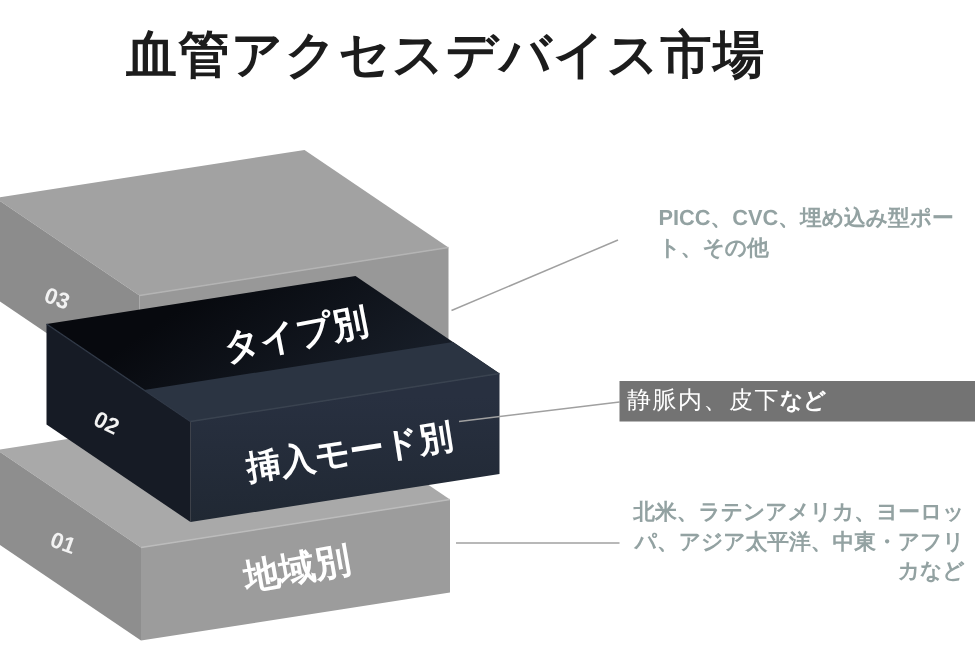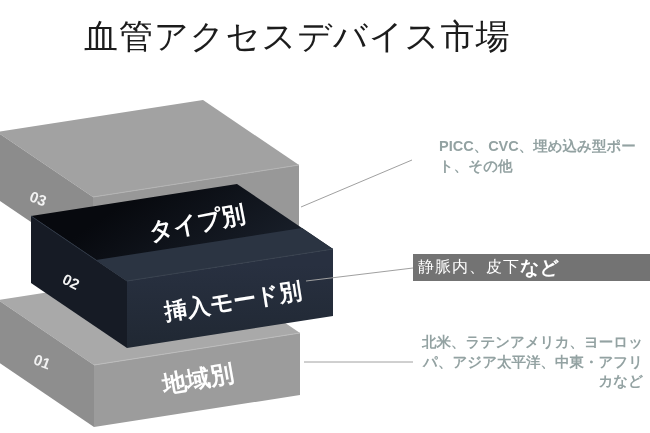--- a/index.html
+++ b/index.html
@@ -2,21 +2,21 @@
 <html><head>
 <meta charset="utf-8">
 <style>
   html,body{margin:0;padding:0;background:#ffffff;}
   .stage{
     position:relative;width:650px;height:433px;background:#ffffff;
     font-family:"Liberation Sans",sans-serif;overflow:hidden;
   }
   .title{
     position:absolute;left:84px;top:14px;margin:0;
-    font-size:34px;font-weight:normal;color:#1c1c1c;letter-spacing:1px;
+    font-size:34px;font-weight:bold;color:#1c1c1c;letter-spacing:1px;
     white-space:nowrap;
   }
   .diagram{position:absolute;left:0;top:0;width:650px;height:433px;}
   .block-label{
     fill:#ffffff;font-weight:bold;text-anchor:middle;
     font-family:"Liberation Sans",sans-serif;
   }
   .block-number{
     fill:#f2f2f2;font-weight:bold;text-anchor:middle;font-size:15px;
     font-family:"Liberation Sans",sans-serif;
@@ -31,21 +31,21 @@
     position:absolute;left:413px;top:254px;width:237px;height:27px;
     background:#737373;display:flex;align-items:center;
     padding-left:5px;box-sizing:border-box;white-space:nowrap;overflow:hidden;
   }
   .bar-head{
     color:#ffffff;font-family:"Liberation Serif",serif;
     font-size:16px;font-weight:normal;letter-spacing:1px;
   }
   .bar-tail{
     color:#ffffff;font-family:"Liberation Sans",sans-serif;
-    font-size:19px;font-weight:bold;
+    font-size:15px;font-weight:bold;
   }
 </style>
 </head>
 <body>
 
 <div class="stage">
 
   <h1 class="title">血管アクセスデバイス市場</h1>
 
   <svg class="diagram" viewBox="0 0 650 433" xmlns="http://www.w3.org/2000/svg">

